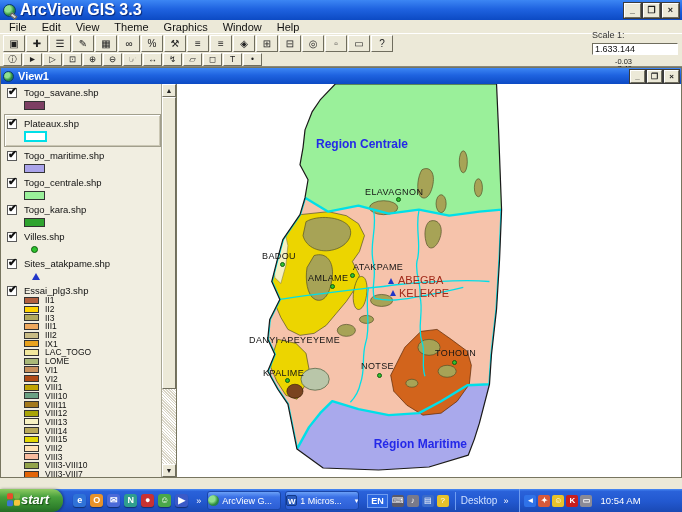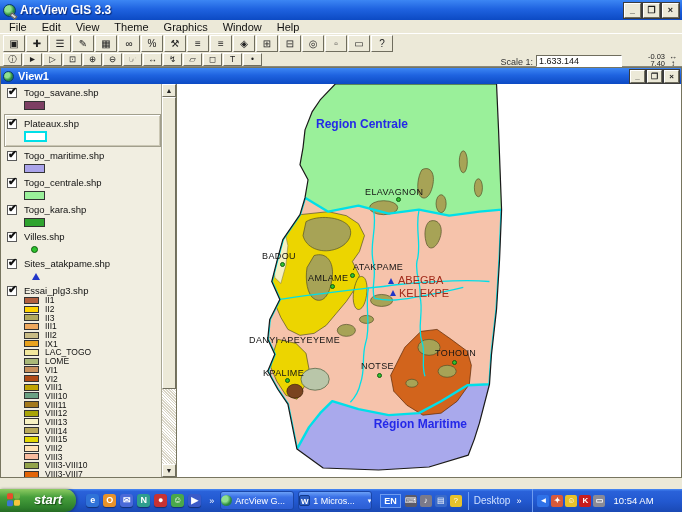--- a/index.html
+++ b/index.html
@@ -8,40 +8,40 @@
 
   
   .titlebar { position:absolute; top:0; left:0; right:0; height:20px;
     background:linear-gradient(180deg,#3c86f4 0%,#1f63e0 45%,#0c4ac4 100%);
     display:flex; align-items:center; padding:0 3px; }
   .app-icon { width:13px; height:13px; margin-right:4px; border-radius:50%;
     background:radial-gradient(circle at 35% 35%, #8fe08f 0 30%, #2d8c3c 60%, #145c96 100%);
     border:1px solid #0a3a6a; position:relative; }
   .app-icon::after { content:""; position:absolute; right:-2px; bottom:-2px; width:5px; height:2px;
     background:#d8d8d8; transform:rotate(40deg); border:1px solid #555; }
-  .titlebar-title { flex:1; color:#fff; font-weight:bold; font-size:12px; text-shadow:1px 1px 1px rgba(0,20,80,.7); }
+  .titlebar-title { flex:1; color:#fff; font-weight:bold; font-size:16px; text-shadow:1px 1px 1px rgba(0,20,80,.7); }
   .winbtn { width:17px; height:15px; margin-left:2px; background:#ece9d8;
     border:1px solid; border-color:#ffffff #6f6d5e #6f6d5e #ffffff; outline:1px solid #3c3c3c;
     font-size:9px; line-height:13px; text-align:center; color:#1a1a1a; font-weight:bold; }
 
   
   .menubar { position:absolute; top:20px; left:0; right:0; height:13px; background:#ece9d8;
     display:flex; gap:15px; padding:1px 9px 0; font-size:11px; color:#111; }
   .menu-item { line-height:12px; }
 
   
   .toolbar1 { position:absolute; top:33px; left:0; right:0; height:20px; background:#ece9d8;
     border-top:1px solid #fff; display:flex; align-items:center; padding-left:3px; }
   .toolbar2 { position:absolute; top:53px; left:0; right:0; height:14px; background:#ece9d8;
     display:flex; align-items:center; padding-left:3px; border-bottom:1px solid #8a887a; }
   .tbtn { width:22px; height:17px; flex:none; background:#ece9d8; margin-right:1px;
     border:1px solid; border-color:#ffffff #6f6d5e #6f6d5e #ffffff;
     font-size:10px; line-height:15px; text-align:center; color:#222; padding:0; }
   .toolbar2 .tbtn { width:19px; height:13px; font-size:8.5px; line-height:11px; }
-  .scalebox { margin-left:auto; display:flex; align-items:flex-end; gap:3px; font-size:9px; color:#333; padding-right:4px; }
+  .scalebox { margin-left:auto; display:flex; align-items:flex-start; gap:3px; font-size:9px; color:#333; padding-right:4px;flex-direction:column; }
   .scale-input { width:86px; height:12px; background:#fff; border:1px solid;
     border-color:#6f6d5e #ffffff #ffffff #6f6d5e; font-size:9px; padding:0 2px; color:#111; }
   .coords { width:26px; text-align:right; font-size:7.5px; line-height:7px; color:#222; margin-left:14px; }
   .coord-arrows { font-size:8px; line-height:7px; color:#222; width:10px; text-align:center; }
 
   
   .view-window { position:absolute; top:67px; left:0; width:682px; height:411px;
     border:1px solid #77755f; background:#ece9d8; }
   .view-titlebar { height:16px; background:linear-gradient(180deg,#3c86f4 0%,#1f63e0 45%,#0c4ac4 100%);
     display:flex; align-items:center; padding:0 2px; }
@@ -77,33 +77,33 @@
   .sb-up { top:0; } .sb-down { bottom:0; }
   .sb-thumb { position:absolute; top:13px; left:0; width:14px; height:292px; background:#ece9d8;
     border:1px solid; border-color:#ffffff #6f6d5e #6f6d5e #ffffff; }
   .sb-track { position:absolute; left:0; width:14px; top:305px; bottom:13px;
     background:repeating-linear-gradient(45deg,#ffffff 0 1px,#d9d5c5 1px 2px); }
 
   
   .map-area { position:relative; flex:1; background:#fff; overflow:hidden; }
   .map-svg { position:absolute; inset:0; width:100%; height:100%; }
   .map-label { position:absolute; white-space:nowrap; }
-  .region-label { font-size:12px; font-weight:bold; color:#2429e8; }
+  .region-label { font-size:12px; font-weight:bold; color:#2429e8;margin-top:20px; }
   .city-label { font-size:9px; color:#141414; letter-spacing:.4px; }
   .site-label { font-size:11px; color:#a02818; }
   .city-marker { position:absolute; width:5px; height:5px; background:#2ec22e; border:1px solid #135c13; border-radius:50%; }
   .site-marker { position:absolute; width:0; height:0; border-left:3.5px solid transparent; border-right:3.5px solid transparent; border-bottom:6px solid #2236c8; }
 
   
   .taskbar { position:absolute; left:0; bottom:0; width:682px; height:23px;
     background:linear-gradient(180deg,#4a8bf5 0%,#2a62da 10%,#2258cf 55%,#1a49b4 100%);
     display:flex; align-items:center; }
   .start-btn { height:23px; flex:none; border-radius:0 11px 11px 0; padding:0 14px 3px 7px;
     background:linear-gradient(180deg,#8ecb62 0%,#48a03c 35%,#2f812c 80%,#256c24 100%);
-    color:#fff; font-style:italic; font-weight:bold; font-size:13px; display:flex; align-items:center; gap:14px;
+    color:#fff; font-style:italic; font-weight:bold; font-size:13px; display:flex; align-items:center; gap:1px;
     text-shadow:1px 1px 1px rgba(0,40,0,.6); border:0; box-shadow:1px 0 3px rgba(0,0,0,.4); }
   .flag { width:13px; height:13px; display:grid; grid-template:1fr 1fr / 1fr 1fr; gap:1px; transform:skewY(-4deg); }
   .flag span { border-radius:1.5px; }
   .ql { display:flex; align-items:center; gap:4px; padding:0 6px 0 10px; }
   .ql-icon { width:13px; height:13px; border-radius:3px; font-size:9px; font-weight:bold; color:#fff;
     text-align:center; line-height:13px; box-shadow:0 1px 1px rgba(0,0,0,.4); }
   .chev { color:#fff; font-size:9px; padding:0 2px; }
   .taskbtn { height:19px; width:74px; margin-left:4px; flex:none; border-radius:3px;
     background:linear-gradient(180deg,#6ba0f7 0%,#3a70e6 30%,#2c5ed4 100%); border:1px solid #1a46a8;
     color:#fff; font-size:9px; display:flex; align-items:center; gap:3px; padding:0 0; white-space:nowrap; overflow:hidden; }

